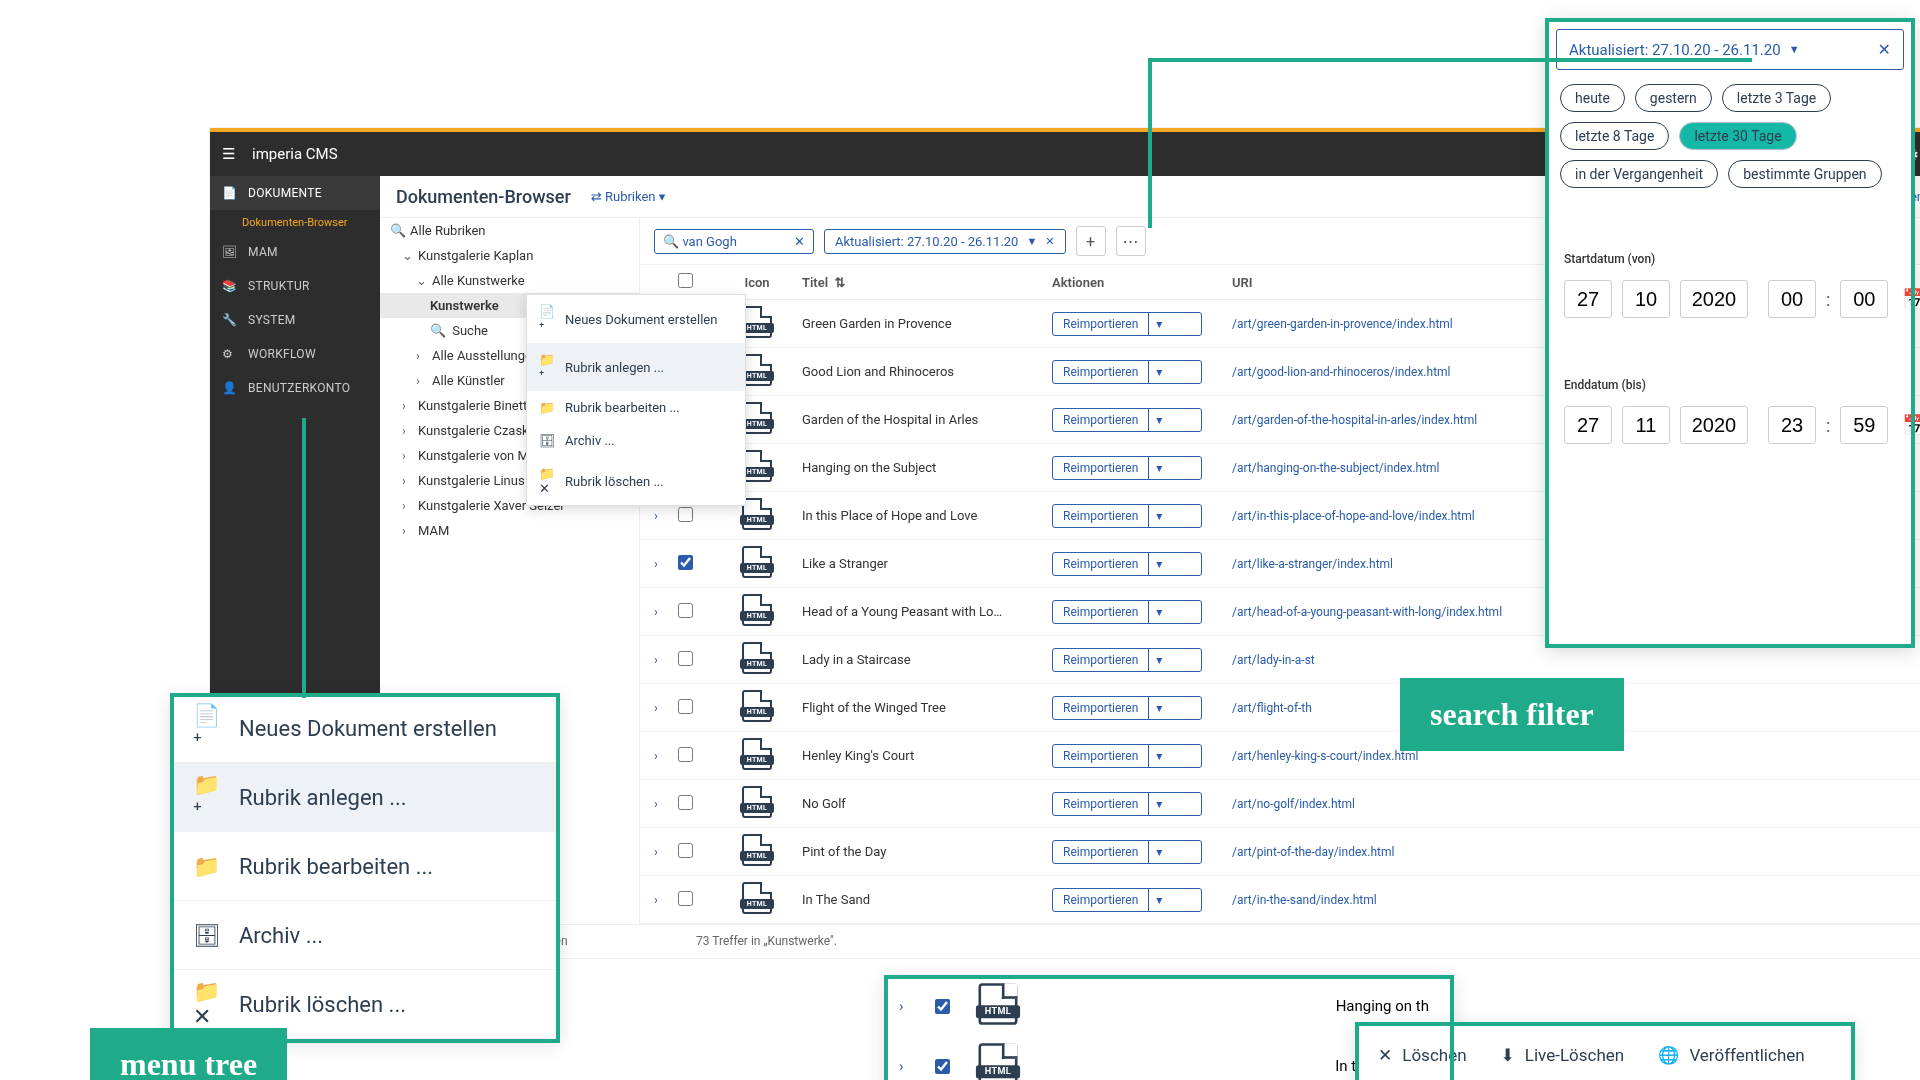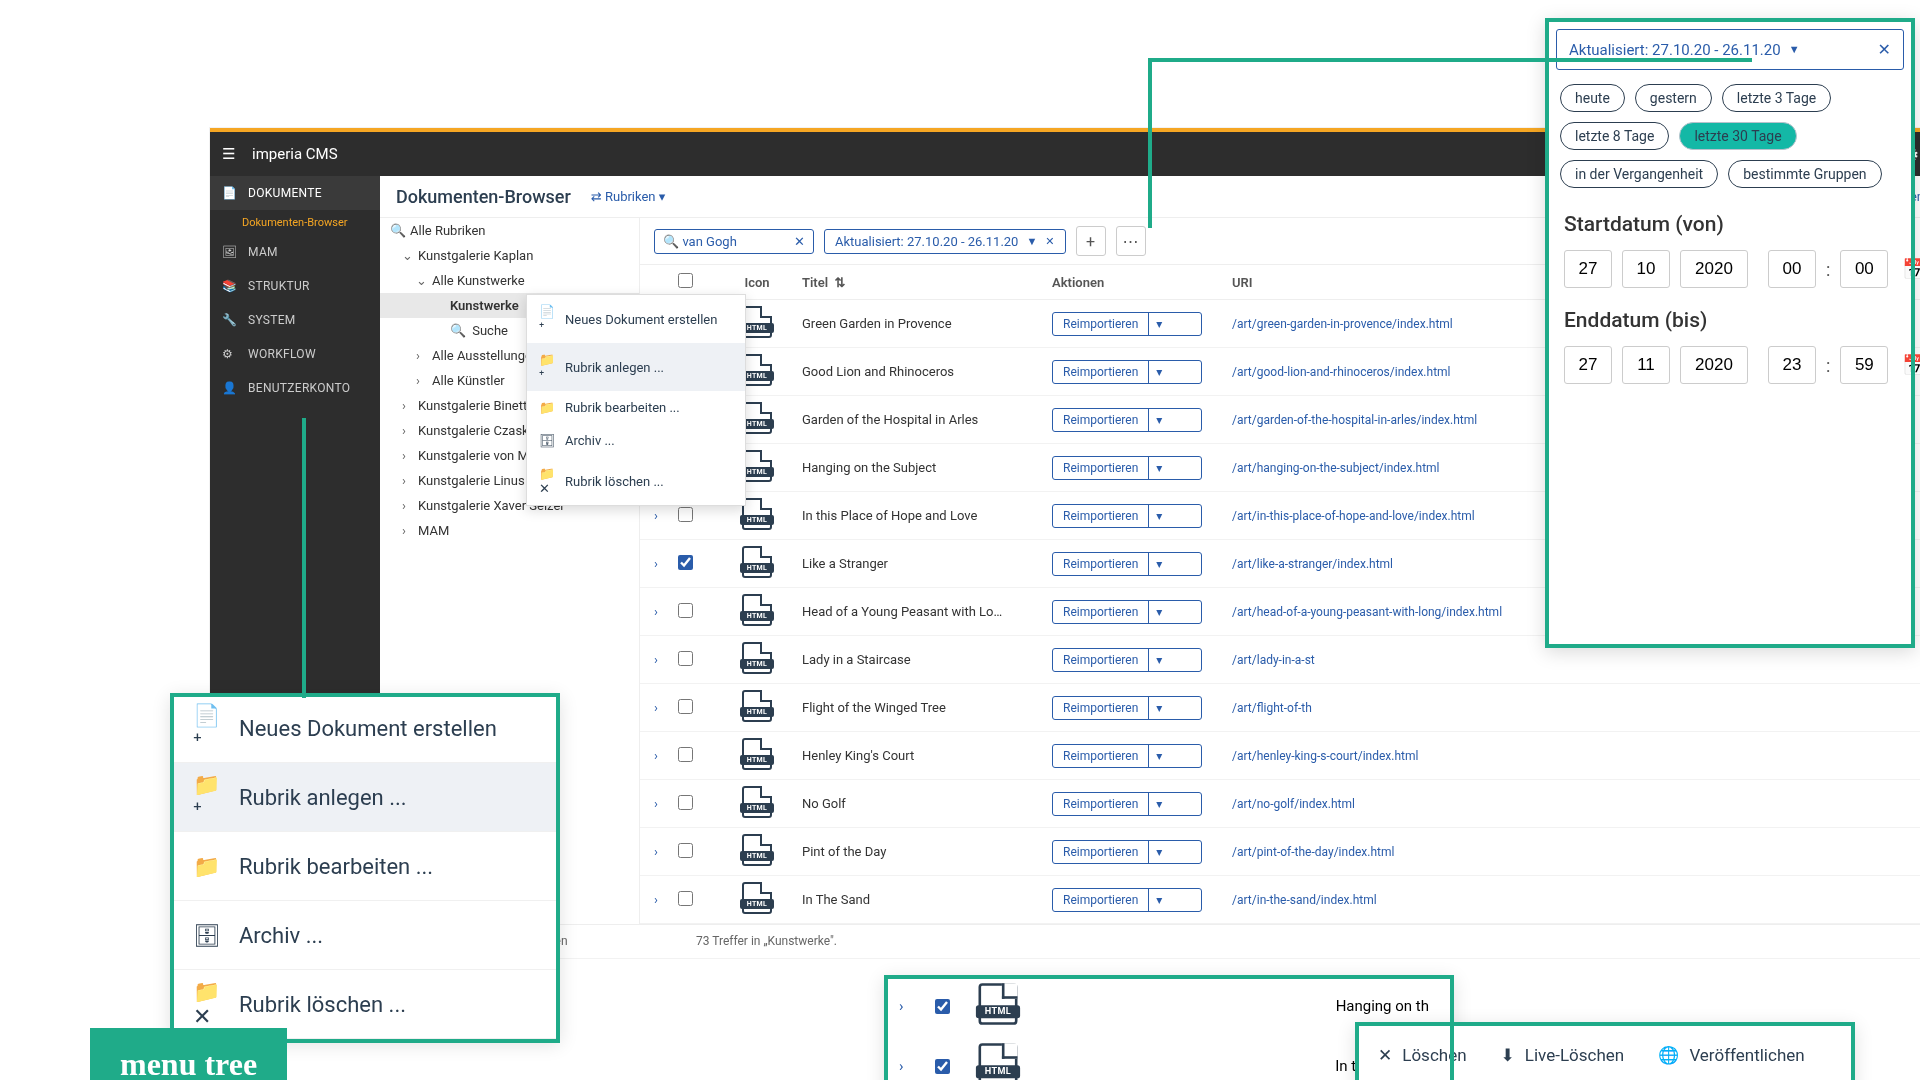--- a/index.html
+++ b/index.html
@@ -20,21 +20,21 @@
 .content { flex:1; display:flex; flex-direction:column; background:#fff; }
 .chead { padding:10px 16px; display:flex; align-items:center; border-bottom:1px solid #eee; }
 .chead h1 { font-size:18px; font-weight:500; color:#2c3e50; }
 .chead .rubbtn { margin-left:20px; color:#2a5caa; font-size:13px; cursor:pointer; }
 .chead .clear { margin-left:auto; color:#2a5caa; font-size:13px; cursor:pointer; }
 .body { flex:1; display:flex; overflow:hidden; }
 .tree { width:260px; border-right:1px solid #eee; font-size:13px; color:#333; position:relative; }
 .tree .trow { padding:5px 10px; display:flex; align-items:center; gap:6px; cursor:pointer; }
 .tree .trow.indent1 { padding-left:22px; }
 .tree .trow.indent2 { padding-left:36px; }
-.tree .trow.indent3 { padding-left:54px; }
+.tree .trow.indent3 { padding-left:34px; }
 .tree .trow.selected { background:#e8e8e8; font-weight:600; }
 .tree .trow .chev { width:10px; color:#666; }
 .tree .search-ico { width:14px; }
 .ctxmenu { position:absolute; top:76px; left:146px; width:220px; background:#fff; border:1px solid #ddd; box-shadow:0 4px 12px rgba(0,0,0,.15); font-size:13px; z-index:5; }
 .ctxmenu .mitem { padding:9px 12px; display:flex; align-items:center; gap:10px; cursor:pointer; color:#2c3e50; }
 .ctxmenu .mitem.hover { background:#eef1f5; }
 .ctxmenu .mi-icon { width:16px; color:#2c3e50; }
 .docs { flex:1; display:flex; flex-direction:column; overflow:hidden; }
 .filterbar { padding:8px 14px; display:flex; align-items:center; gap:10px; border-bottom:1px solid #eee; }
 .searchbox { display:flex; align-items:center; border:1px solid #2a5caa; border-radius:3px; padding:4px 8px; min-width:160px; color:#2a5caa; font-size:13px; }
@@ -74,23 +74,23 @@
 .bigmenu .bitem { padding:20px 22px; display:flex; align-items:center; gap:18px; font-size:22px; color:#2c3e50; border-bottom:1px solid #f0f0f0; cursor:pointer; }
 .bigmenu .bitem.hover { background:#eef1f5; }
 .bigmenu .bico { width:28px; height:28px; display:flex; align-items:center; justify-content:center; }
 .filterpanel { position:absolute; background:#fff; border:1px solid #ddd; box-shadow:0 4px 18px rgba(0,0,0,.15); z-index:50; width:370px; padding:0; }
 .fphead { display:flex; align-items:center; padding:10px 12px; border:1px solid #2a5caa; border-radius:3px; margin:10px; color:#2a5caa; font-size:15px; gap:8px; }
 .fphead .fpx { margin-left:auto; cursor:pointer; font-size:16px; }
 .chiprow { padding:4px 14px 14px; display:flex; flex-wrap:wrap; gap:10px; }
 .chip { border:1.5px solid #2c3e50; color:#2c3e50; border-radius:18px; padding:5px 14px; font-size:14px; cursor:pointer; }
 .chip.on { background:#14b8a6; border-color:#b8c2cc; color:#2c3e50; }
 .fpsec { padding:10px 18px; }
-.fpsec h4 { font-size:21px; font-weight:500; color:#333; margin-bottom:14px; }
+.fpsec h4 { font-size:12px; font-weight:500; color:#333; margin-bottom:14px;margin-top:40px; }
 .dtrow { display:flex; align-items:center; gap:10px; }
-.dtrow input { width:48px; height:38px; border:1px solid #ccc; border-radius:3px; text-align:center; font-size:17px; }
+.dtrow input { width:48px; height:38px; border:1px solid #ccc; border-radius:3px; text-align:center; font-size:20px; }
 .dtrow input.year { width:68px; }
 .dtrow .colon { font-size:18px; color:#555; }
 .dtrow .cal { font-size:20px; color:#555; cursor:pointer; margin-left:4px; }
 .fpactions { display:flex; justify-content:flex-end; gap:12px; padding:18px; }
 .btn-outline { border:1.5px solid #2c3e50; color:#2c3e50; background:#fff; padding:10px 18px; font-size:15px; font-weight:600; cursor:pointer; border-radius:2px; }
 .btn-primary { border:none; background:#2c3e50; color:#fff; padding:10px 18px; font-size:15px; font-weight:600; cursor:pointer; border-radius:2px; }
 .multibox { position:absolute; background:#fff; border:1px solid #e0e0e0; box-shadow:0 4px 18px rgba(0,0,0,.12); z-index:50; }
 .mbrow { display:flex; align-items:center; padding:12px 14px; gap:18px; font-size:15px; }
 .mbrow .mbchev { color:#2a5caa; width:18px; cursor:pointer; }
 .mbrow .mbicon { width:60px; text-align:center; }
@@ -534,14 +534,15 @@
       <input value="11" style="">
       <input class="year" value="2020" style="">
       <span style="width:10px;"></span>
       <input value="23" style="">
       <span class="colon">:</span>
       <input value="59" style="">
       <span class="cal">📅</span>
     </div>
   </div>
 </div>
+<div class="callout-label" style="left:1190px; top:550px;">search filter</div>
 
 </div>
 
 </body></html>

